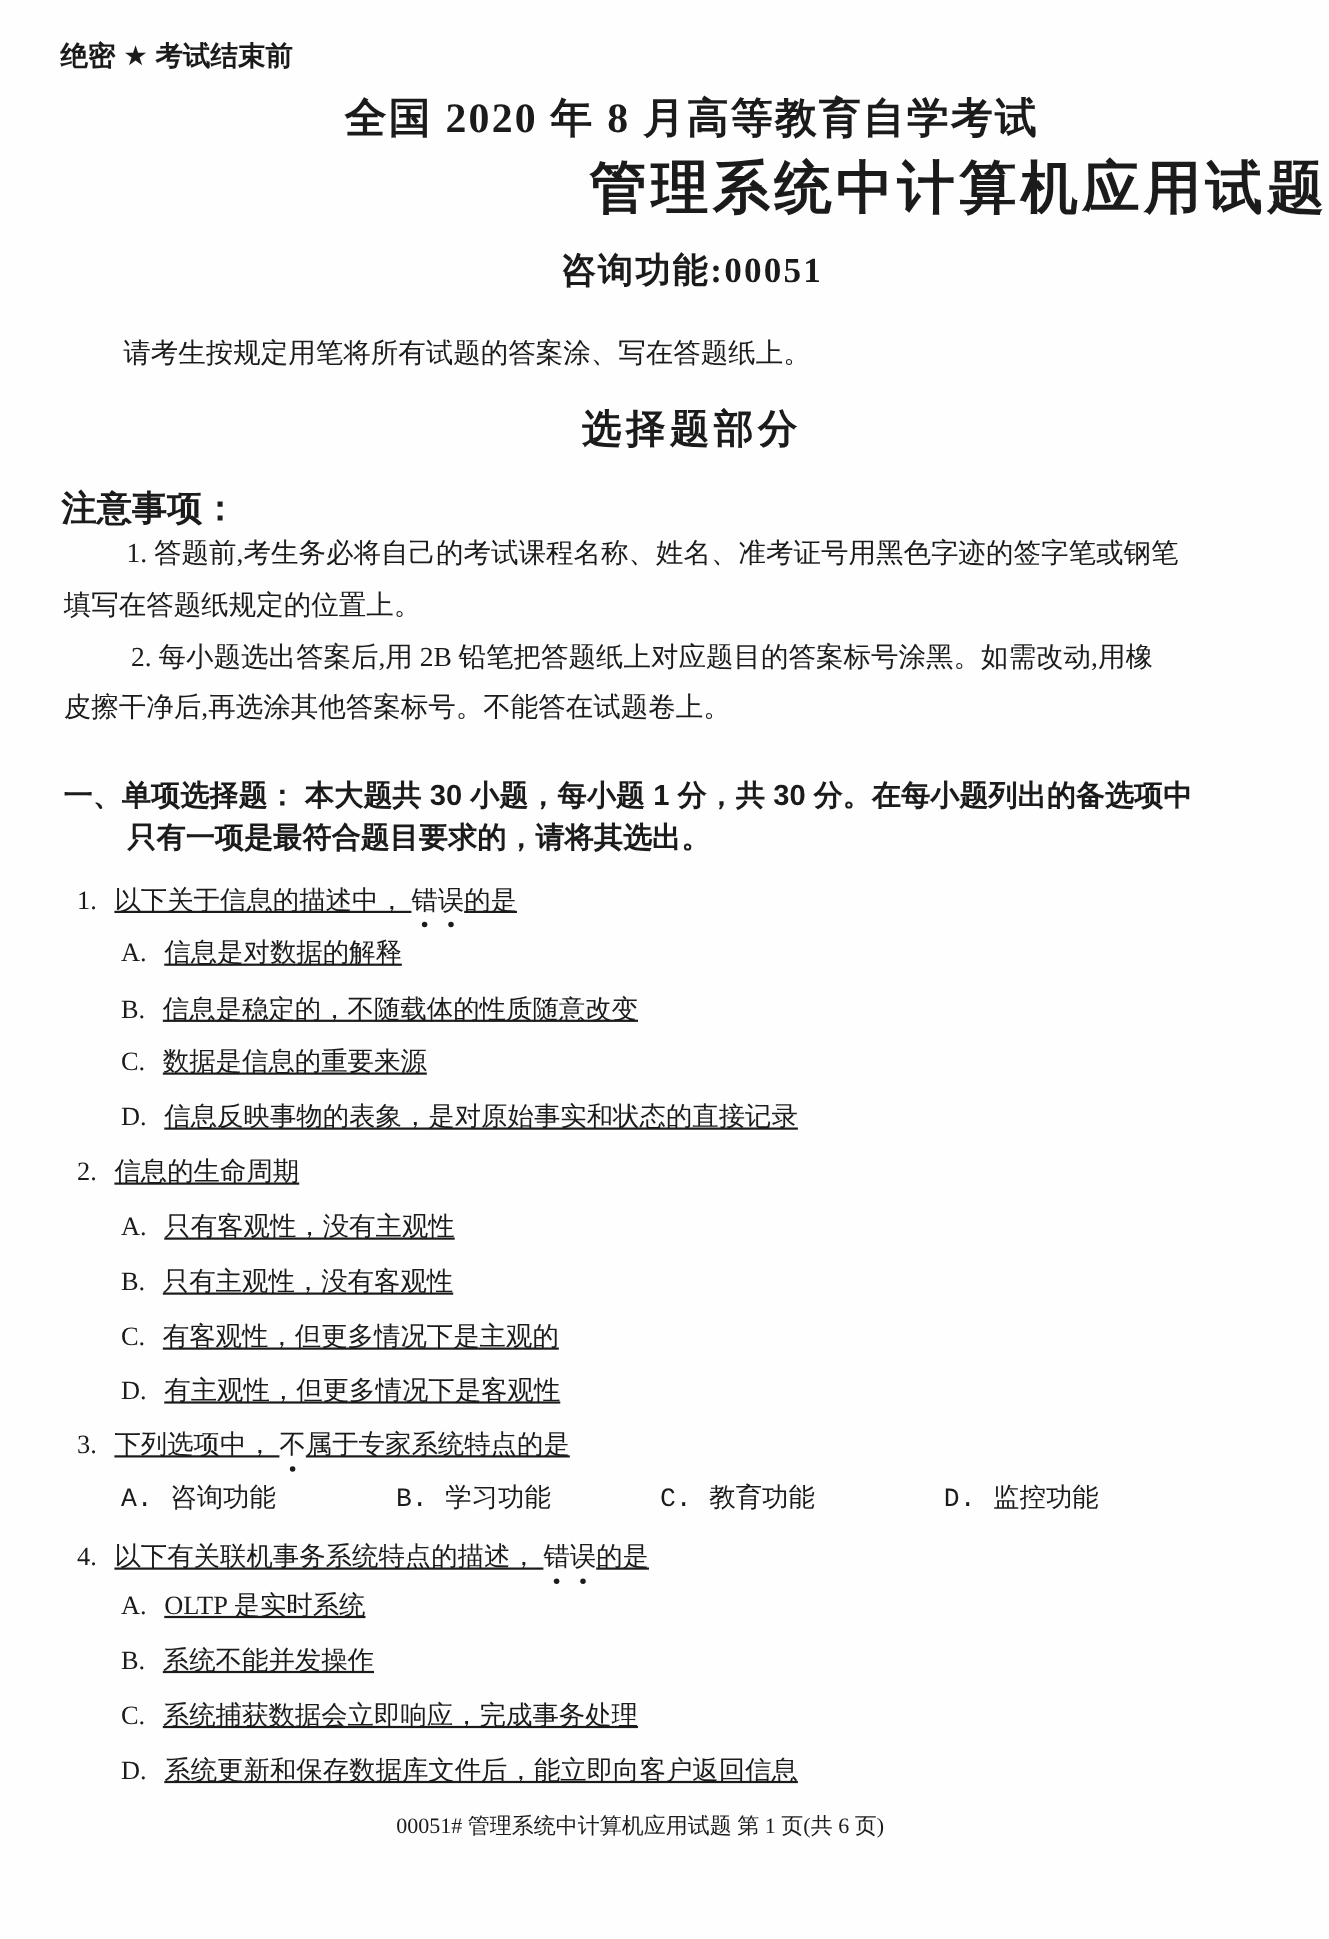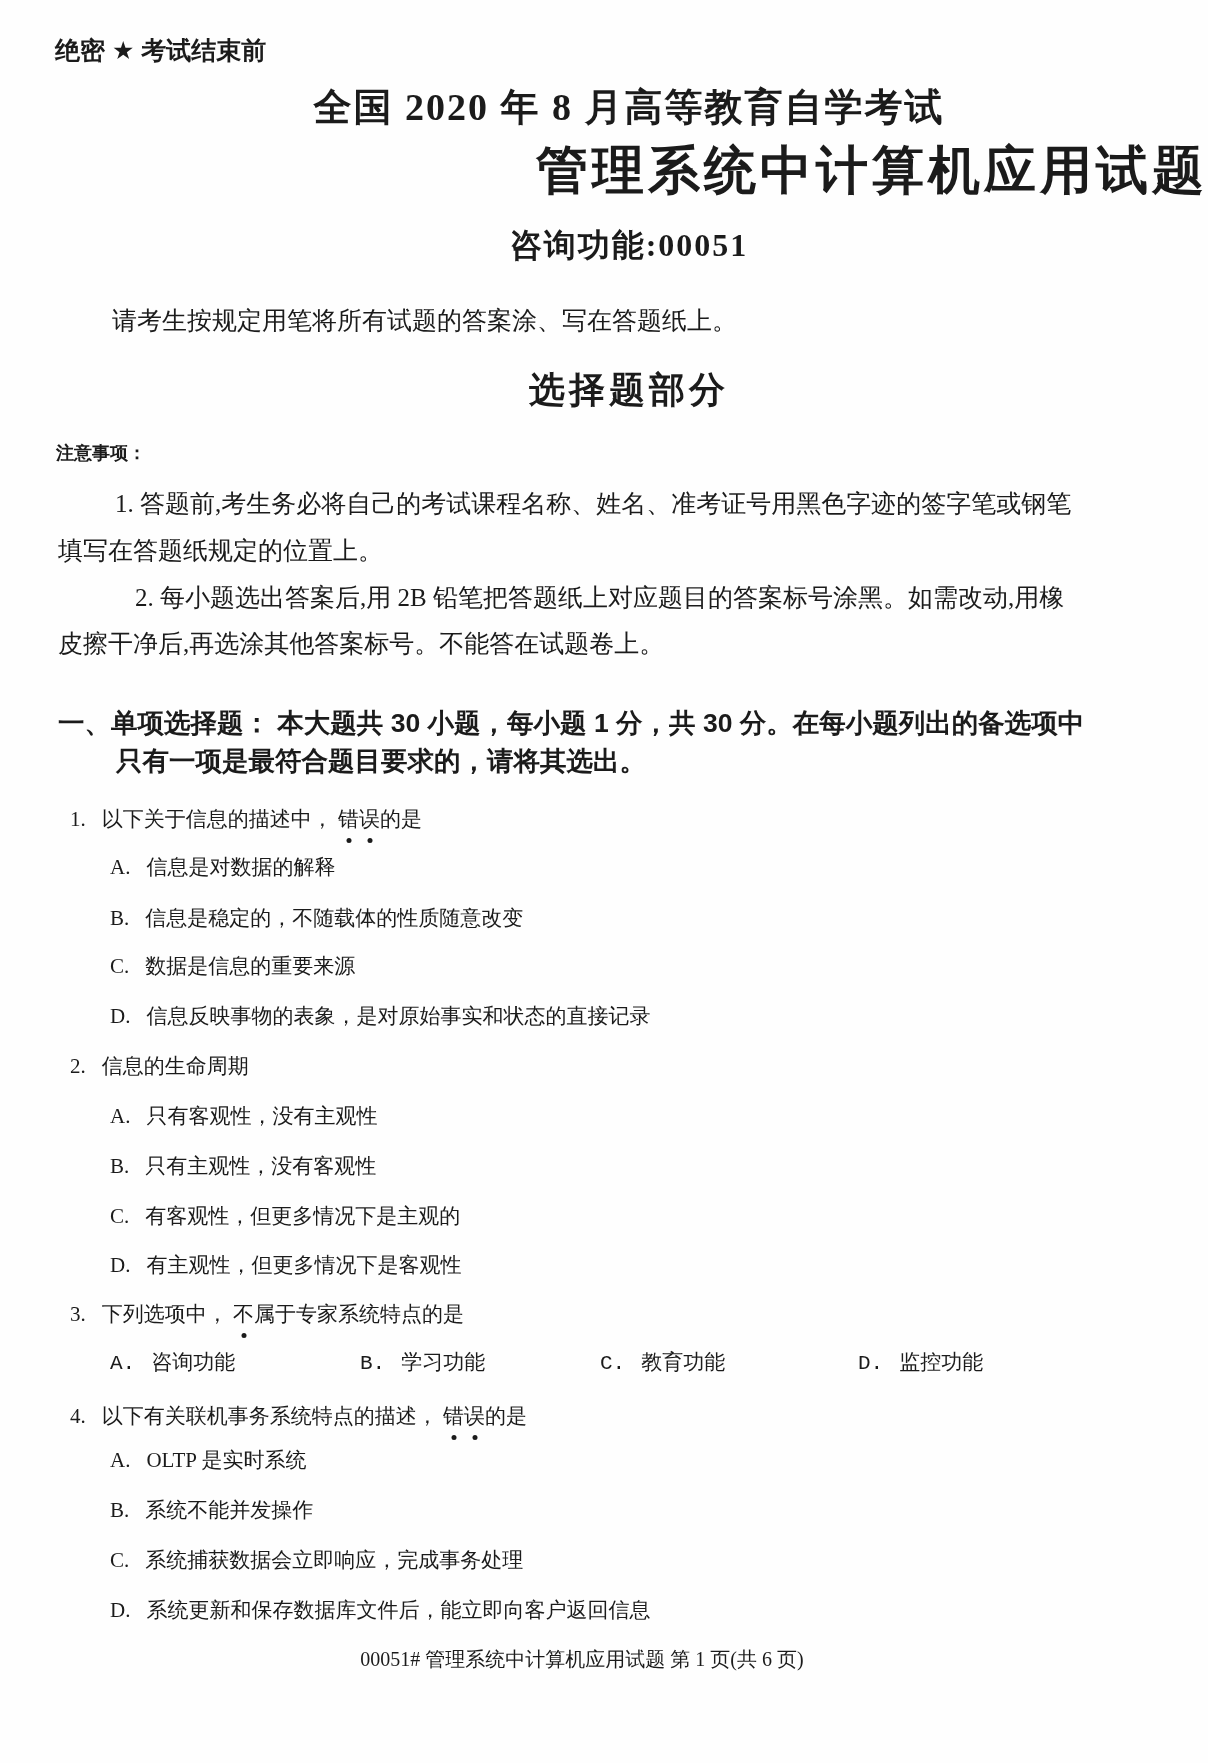--- a/index.html
+++ b/index.html
@@ -35,33 +35,33 @@
   .instruction {
     top: 304px; left: 112px;
     font-size: 25px;
   }
   .part-title {
     top: 366px;
     font-size: 36px; font-weight: 700; letter-spacing: 4px;
   }
   .notice-heading {
     top: 441px; left: 56px;
-    font-size: 18px; font-weight: 700;
+    font-size: 32px; font-weight: 700;
   }
   .notice-line { font-size: 25px; line-height: 30px; }
   .nl1 { top: 489px; left: 115px; }
   .nl2 { top: 536px; left: 58px; }
-  .nl3 { top: 583px; left: 119px; margin-left: 16px; }
+  .nl3 { top: 583px; left: 119px; }
   .nl4 { top: 629px; left: 58px; }
 
   .sec-line { font-size: 26.5px; font-weight: 700; line-height: 32px; }
   .sh1 { top: 707px; left: 58px; }
   .sh2 { top: 745px; left: 116px; }
 
-  .line { font-size: 21px; line-height: 32px; }
+  .line { font-size: 24px; line-height: 32px; text-decoration: underline; }
   .stem { left: 70px; }
   .option { left: 110px; }
   .q-num { display: inline-block; margin-right: 16px; }
   .opt-label { display: inline-block; margin-right: 16px; }
 
   .inline-opt { position: absolute; white-space: nowrap; font-family: Liberation Mono, monospace; }
   .col-a { left: 0px; }
   .col-b { left: 250px; }
   .col-c { left: 490px; }
   .col-d { left: 748px; }

